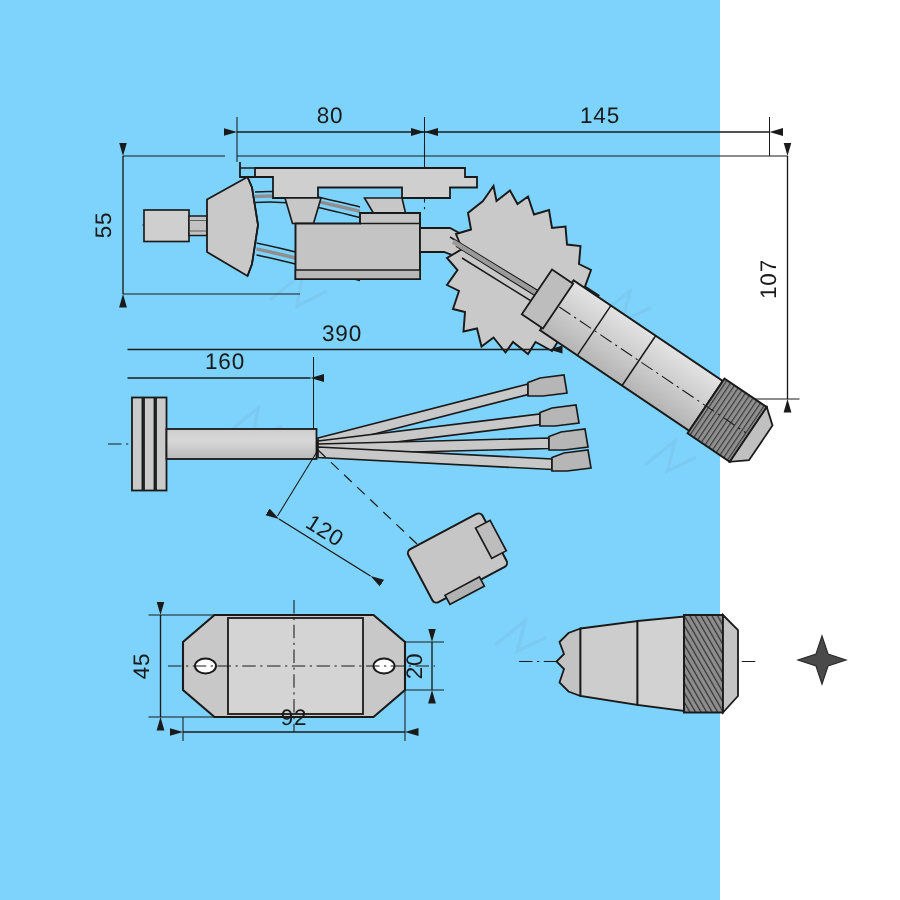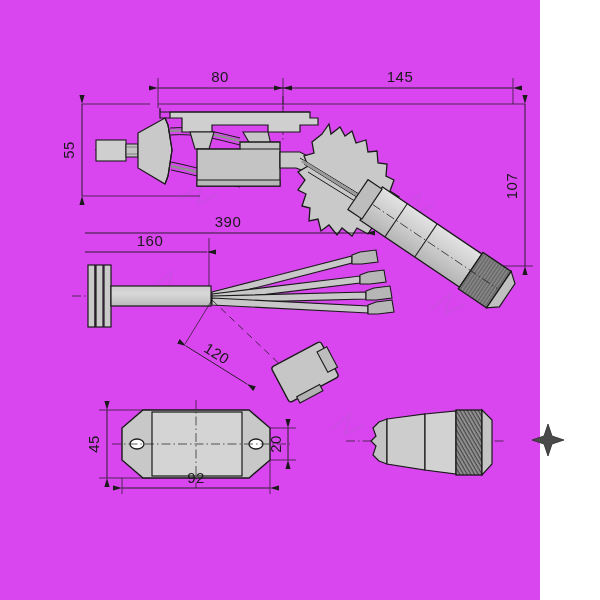--- a/index.html
+++ b/index.html
@@ -1,17 +1,17 @@
 <!DOCTYPE html>
 <html><head>
 <meta charset="utf-8">
 <style>
   html,body{margin:0;padding:0;background:#ffffff;}
   body{width:600px;height:600px;overflow:hidden;font-family:"Liberation Sans",sans-serif;}
-  #sheet{position:relative;width:540px;height:600px;background:#d946ef;}
+  #sheet{position:relative;width:480px;height:600px;background:#7dd3fc;}
   svg{display:block;}
   .dimtxt{font-family:"Liberation Sans",sans-serif;font-size:15px;fill:#1a1a1a;letter-spacing:0.5px;}
 </style>
 </head>
 <body>
 
 <div id="sheet">
 <svg width="600" height="600" viewBox="0 0 600 600">
 
   <defs>

